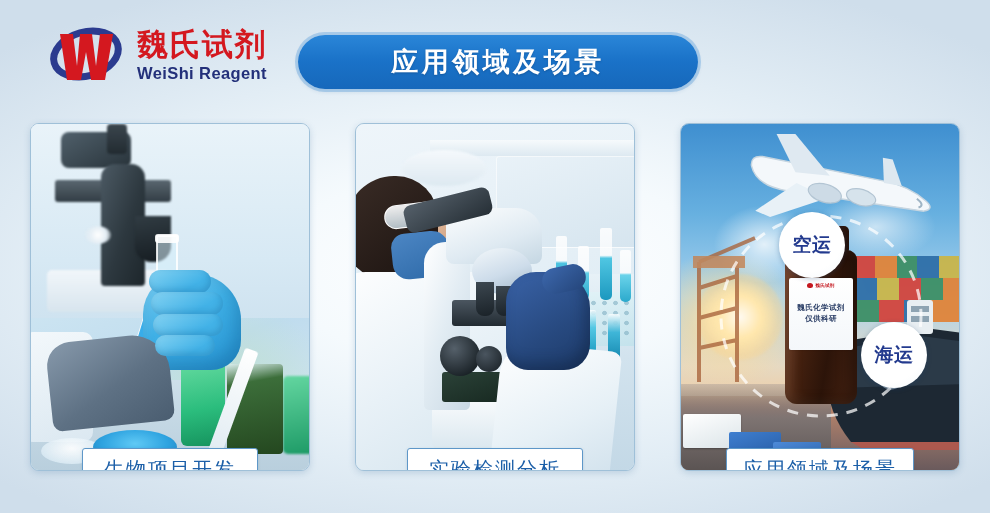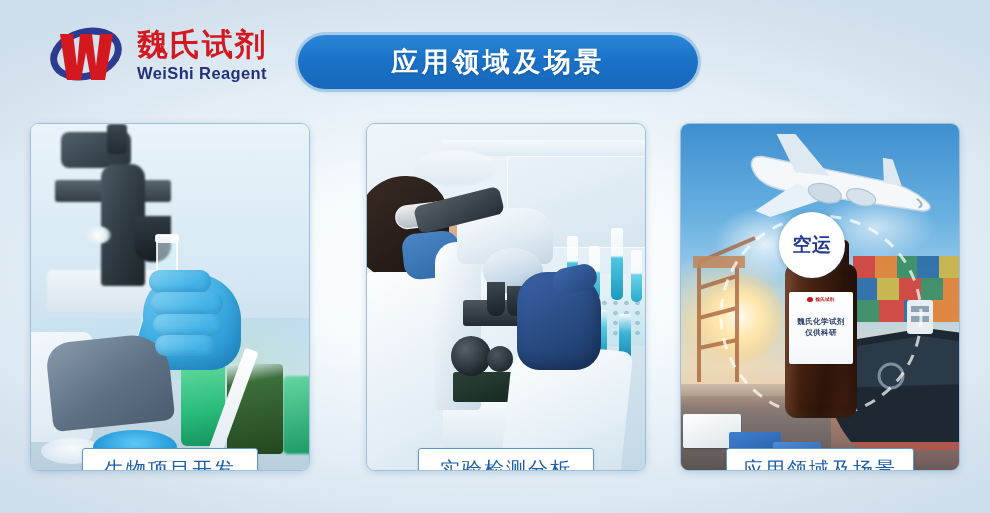--- a/index.html
+++ b/index.html
@@ -66,21 +66,21 @@
     position: absolute;
     top: 0;
     width: 280px; height: 348px;
     border-radius: 9px;
     border: 1px solid #9fc0d8;
     overflow: hidden;
     background: #cfe0ec;
     box-shadow: 0 2px 7px rgba(60,110,155,0.22);
   }
   .card-1 { left: 30px; }
-  .card-2 { left: 366px; }
+  .card-2 { left: 355px; }
   .card-3 { left: 680px; }
 
   .card-art { position: absolute; inset: 0; overflow: hidden; }
 
   .caption {
     position: absolute;
     bottom: -22px;
     left: 50%; transform: translateX(-50%);
     min-width: 176px;
     padding: 7px 16px 8px;
@@ -467,21 +467,21 @@
     left: 48px; bottom: 8px; width: 52px; height: 30px;
     background: linear-gradient(160deg, #3f7fd0 0%, #2559a0 100%);
   }
   .c3-tr3 {
     left: 92px; bottom: 2px; width: 48px; height: 26px;
     background: linear-gradient(160deg, #4d8ad8 0%, #2a61a8 100%);
   }
   .c3-arc { position: absolute; left: 26px; top: 78px; width: 228px; height: 228px; z-index: 5; }
   .c3-arc svg { display: block; }
 
-  .c3-bottle { position: absolute; left: 104px; top: 116px; width: 96px; height: 178px; z-index: 7; }
+  .c3-bottle { position: absolute; left: 104px; top: 102px; width: 96px; height: 178px; z-index: 7; }
   .c3-bottle-cap {
     position: absolute; left: 8px; top: 0; width: 56px; height: 26px;
     border-radius: 5px 5px 3px 3px;
     background: linear-gradient(100deg, #5f3526 0%, #3a1d13 52%, #23110a 100%);
   }
   .c3-bottle-body {
     position: absolute; left: 0; top: 24px; width: 72px; height: 154px;
     border-radius: 10px 10px 12px 12px;
     background: linear-gradient(100deg, #6b3c27 0%, #43200f 34%, #2c1409 62%, #4a2413 100%);
     box-shadow: inset -7px 0 14px rgba(0,0,0,0.42), inset 7px 0 12px rgba(255,190,150,0.14);
@@ -698,20 +698,23 @@
               <span>魏氏试剂</span>
             </div>
             <div class="c3-label-l1">魏氏化学试剂</div>
             <div class="c3-label-l2">仅供科研</div>
           </div>
         </div>
 
         <div class="badge badge-air">
           <span class="badge-text">空运</span>
         </div>
+        <div class="badge badge-sea">
+          <span class="badge-text">海运</span>
+        </div>
       </div>
 
       <div class="caption">
         <span class="caption-text">应用领域及场景</span>
       </div>
     </div>
 
   </div>
 </div>
 

